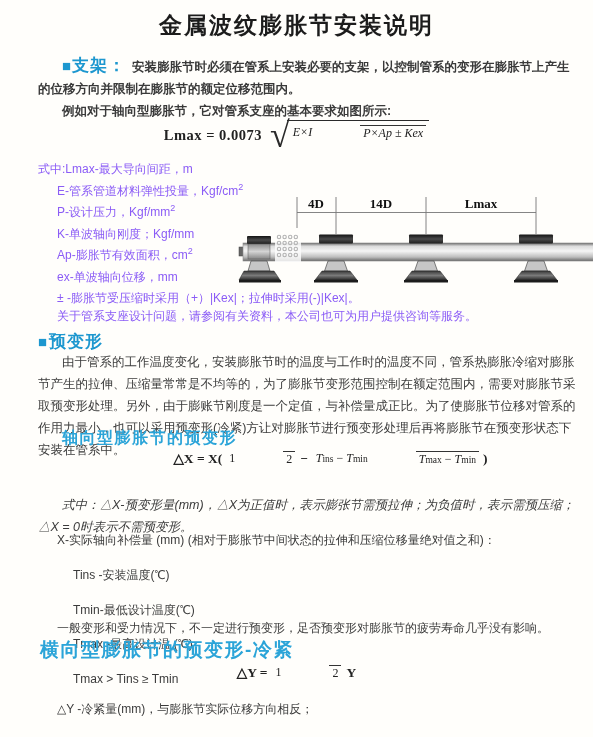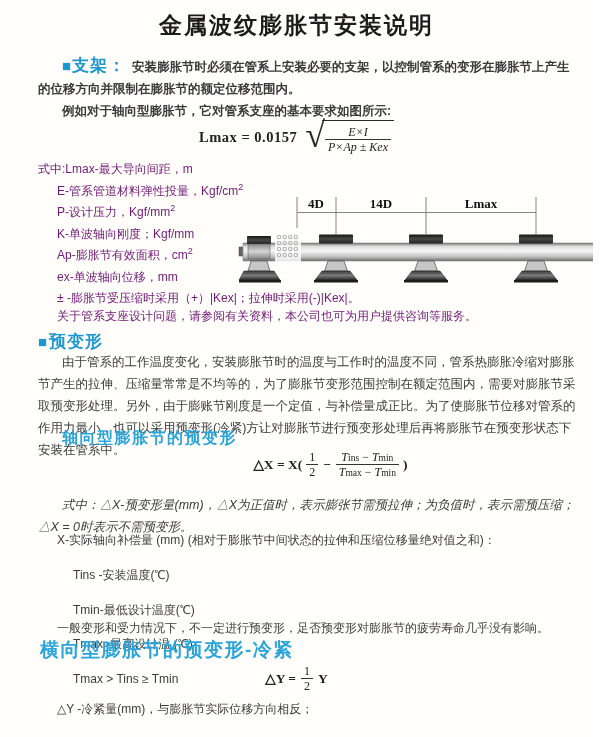--- a/index.html
+++ b/index.html
@@ -17,29 +17,29 @@
   .marker2 { color:var(--blue); font-size:15px; margin-right:1px; }
   .sec-heading-inline { color:var(--blue); font-size:17px; font-weight:700; letter-spacing:1px; margin-right:6px; }
 
   .formula1 { position:absolute; top:120px; left:0; width:100%;
               display:flex; justify-content:center; align-items:center;
               font-family:"Liberation Serif", serif; color:#222; }
   .f-bold { font-weight:700; font-size:14.5px; letter-spacing:0.5px; }
   .sqrt { display:inline-flex; align-items:flex-start; margin-left:8px; }
   .sqrt-sign { font-size:36px; line-height:30px; font-weight:400; margin-right:-3px; color:#2a2a2a; }
   .sqrt-body { border-top:1.5px solid #2a2a2a; padding:1px 3px 0; }
-  .frac { display:inline-flex; flex-direction:column; align-items:center; text-align:center;
-          line-height:1.2; font-size:12px; }
+  .frac { display:inline-flex; flex-direction:row; align-items:center; text-align:center;
+          line-height:1.2; font-size:12px;gap:45px; }
   .frac .den { border-top:1px solid #333; }
   .frac .num, .frac .den { padding:0 3px; white-space:nowrap; }
   .it { font-style:italic; }
   .sm { font-size:9.5px; }
 
   .defs { position:absolute; top:161px; left:38px; width:556px;
-          font-size:12px; line-height:17.5px; color:#701a75; }
+          font-size:12px; line-height:17.5px; color:#8b5cf6; }
   .defs .sub { margin-left:19px; }
   .defs sup { font-size:9px; }
 
   .pre-heading { position:absolute; top:330px; left:38px;
                  color:var(--blue); font-size:17px; font-weight:700; letter-spacing:1px; }
   .pre-para { position:absolute; top:351px; left:38px; right:14px;
               font-size:12.5px; line-height:22px; text-indent:24px; margin:0; }
 
   .axial-heading { position:absolute; top:428px; left:62px;
                    color:var(--blue2); font-size:16px; font-weight:700; letter-spacing:1.5px; }
@@ -71,21 +71,21 @@
 <div class="page">
 
   <div class="title">金属波纹膨胀节安装说明</div>
 
   <div class="sec-intro">
     <p><span class="marker">■</span><span class="sec-heading-inline">支架：</span><span>安装膨胀节时必须在管系上安装必要的支架，以控制管系的变形在膨胀节上产生的位移方向并限制在膨胀节的额定位移范围内。</span></p>
     <p>例如对于轴向型膨胀节，它对管系支座的基本要求如图所示:</p>
   </div>
 
   <div class="formula1">
-    <span class="f-bold">Lmax = 0.0157</span>
+    <span class="f-bold">Lmax = 0.0073</span>
     <span class="sqrt">
       <span class="sqrt-sign">√</span>
       <span class="sqrt-body">
         <span class="frac">
           <span class="num it">E×I</span>
           <span class="den it">P×Ap ± Kex</span>
         </span>
       </span>
     </span>
   </div>

